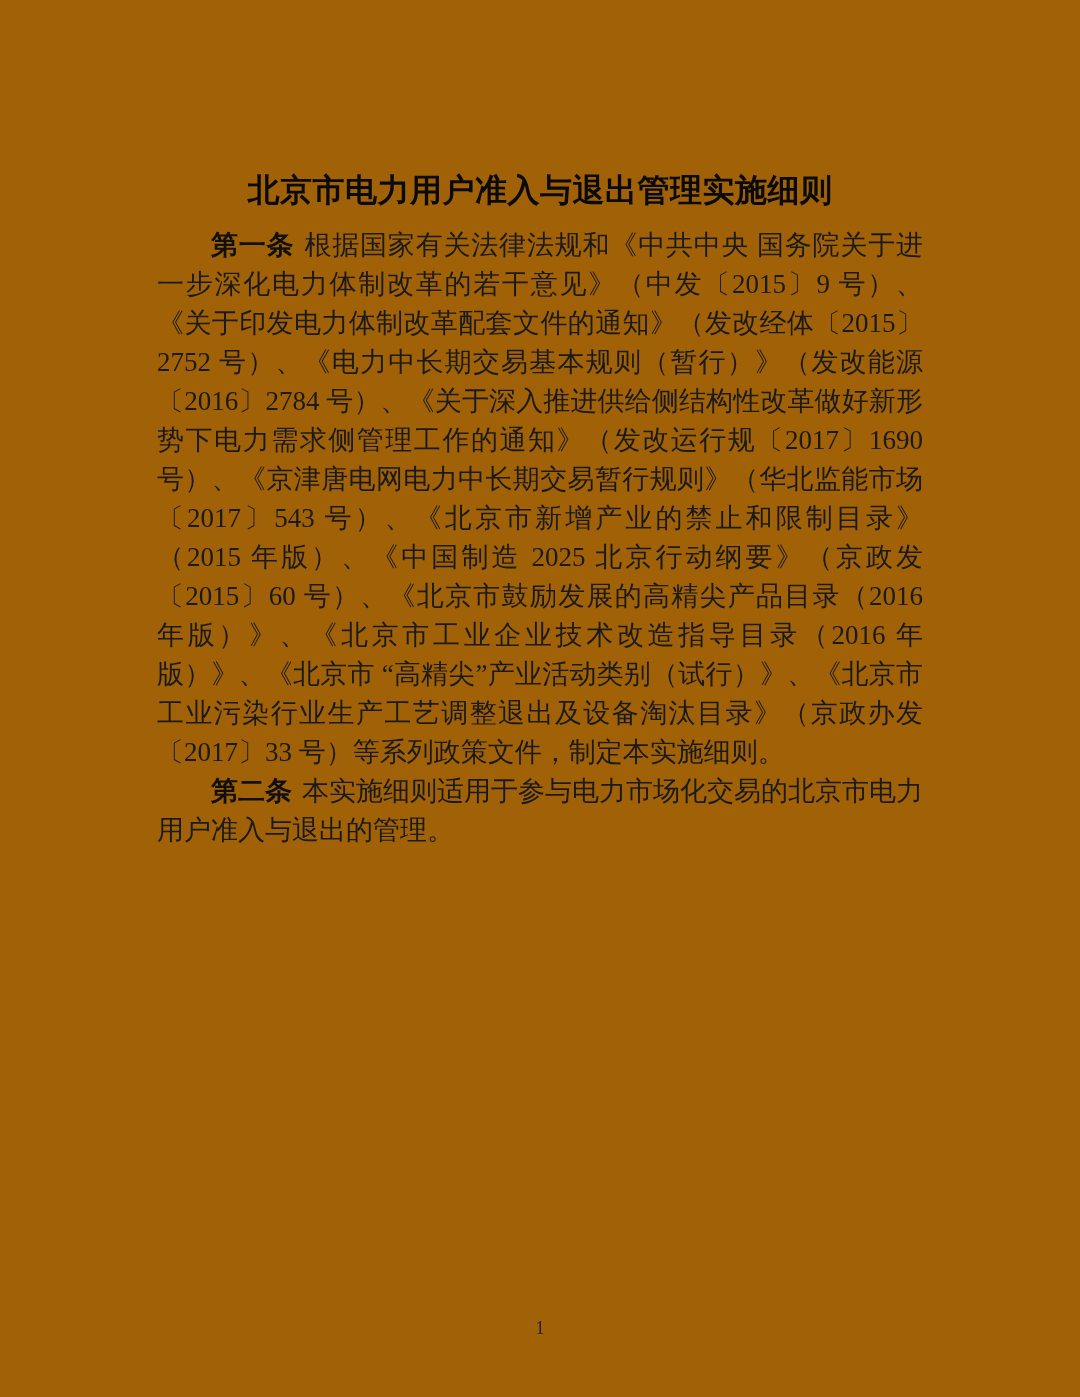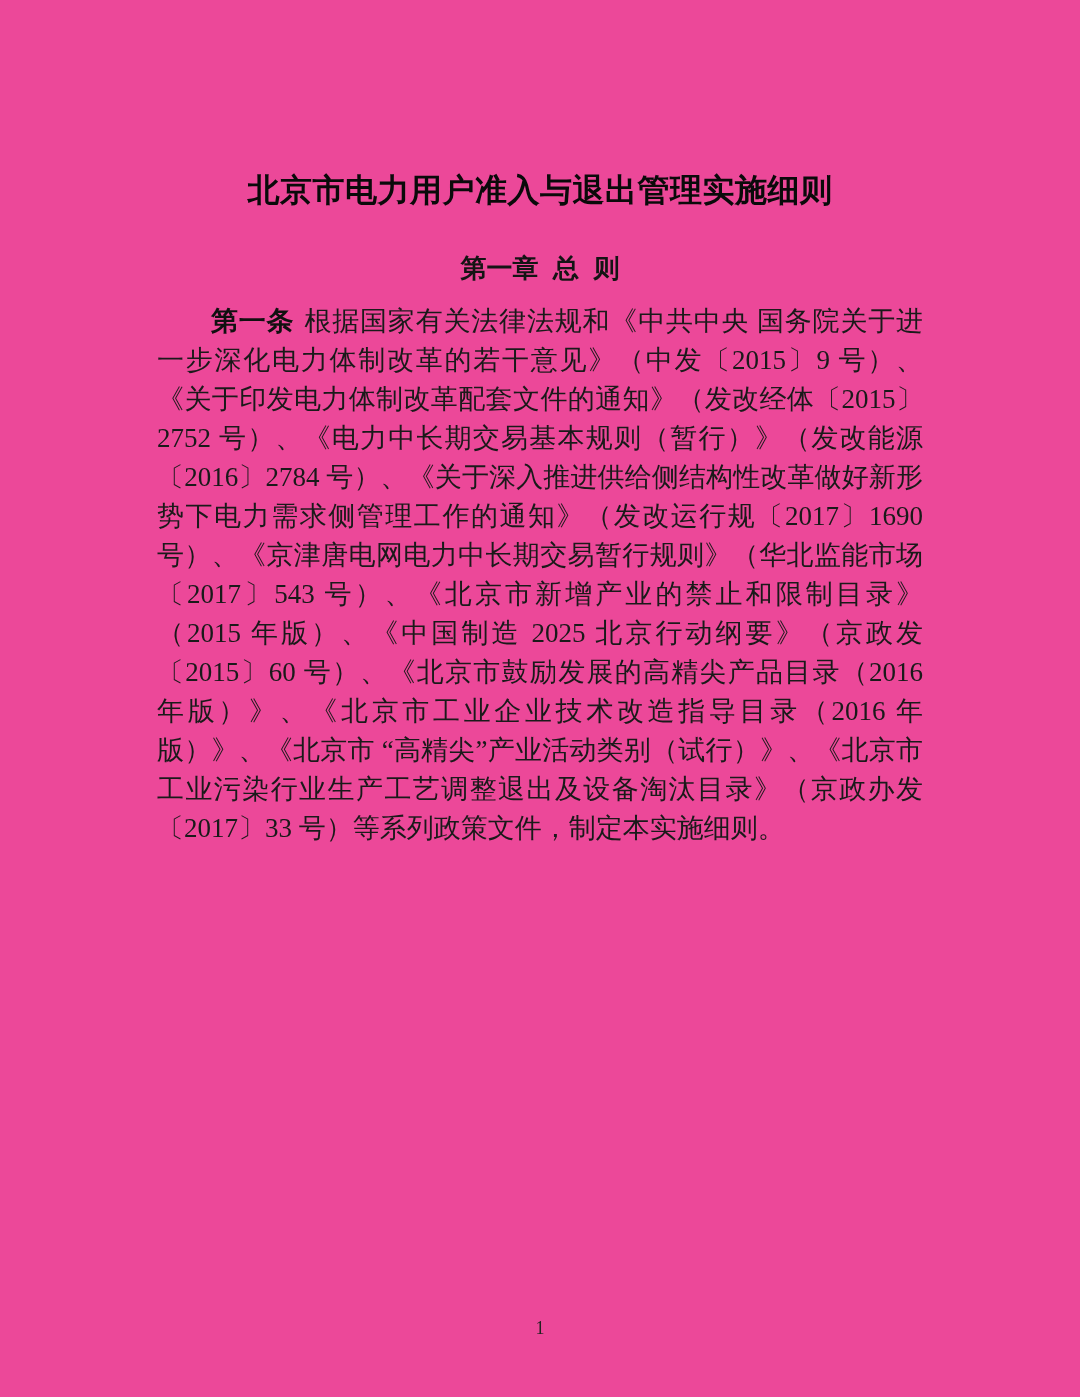--- a/index.html
+++ b/index.html
@@ -2,21 +2,21 @@
 <html><head>
 <meta charset="utf-8">
 <style>
   * { margin: 0; padding: 0; box-sizing: border-box; }
   html, body { background: #ffffff; }
   .page {
     position: relative;
     width: 1080px;
     height: 1397px;
     margin: 0 auto;
-    background: #ec4899;
+    background: #a16207;
     color: #161616;
     padding-top: 170px;
     overflow: hidden;
   }
   .doc-title {
     text-align: center;
     font-family: "Liberation Sans", "DejaVu Sans", sans-serif;
     font-weight: 700;
     font-size: 32px;
     line-height: 40px;
@@ -63,21 +63,21 @@
     color: #222222;
   }
 </style>
 </head>
 <body>
 
 <div class="page">
 
   <h1 class="doc-title">北京市电力用户准入与退出管理实施细则</h1>
 
-  <h2 class="chapter-heading">第一章 总 则</h2>
 
   <div class="content">
     <p><span class="article-lead">第一条</span><span>根据国家有关法律法规和《中共中央 国务院关于进一步深化电力体制改革的若干意见》（中发〔2015〕9 号）、《关于印发电力体制改革配套文件的通知》（发改经体〔2015〕2752 号）、《电力中长期交易基本规则（暂行）》（发改能源〔2016〕2784 号）、《关于深入推进供给侧结构性改革做好新形势下电力需求侧管理工作的通知》（发改运行规〔2017〕1690 号）、《京津唐电网电力中长期交易暂行规则》（华北监能市场〔2017〕543 号）、《北京市新增产业的禁止和限制目录》（2015 年版）、《中国制造 2025 北京行动纲要》（京政发〔2015〕60 号）、《北京市鼓励发展的高精尖产品目录（2016 年版）》、《北京市工业企业技术改造指导目录（2016 年版）》、《北京市 “高精尖”产业活动类别（试行）》、《北京市工业污染行业生产工艺调整退出及设备淘汰目录》（京政办发〔2017〕33 号）等系列政策文件，制定本实施细则。</span></p>
+    <p><span class="article-lead">第二条</span><span>本实施细则适用于参与电力市场化交易的北京市电力用户准入与退出的管理。</span></p>
   </div>
 
   <div class="page-number">1</div>
 
 </div>
 
 </body></html>

